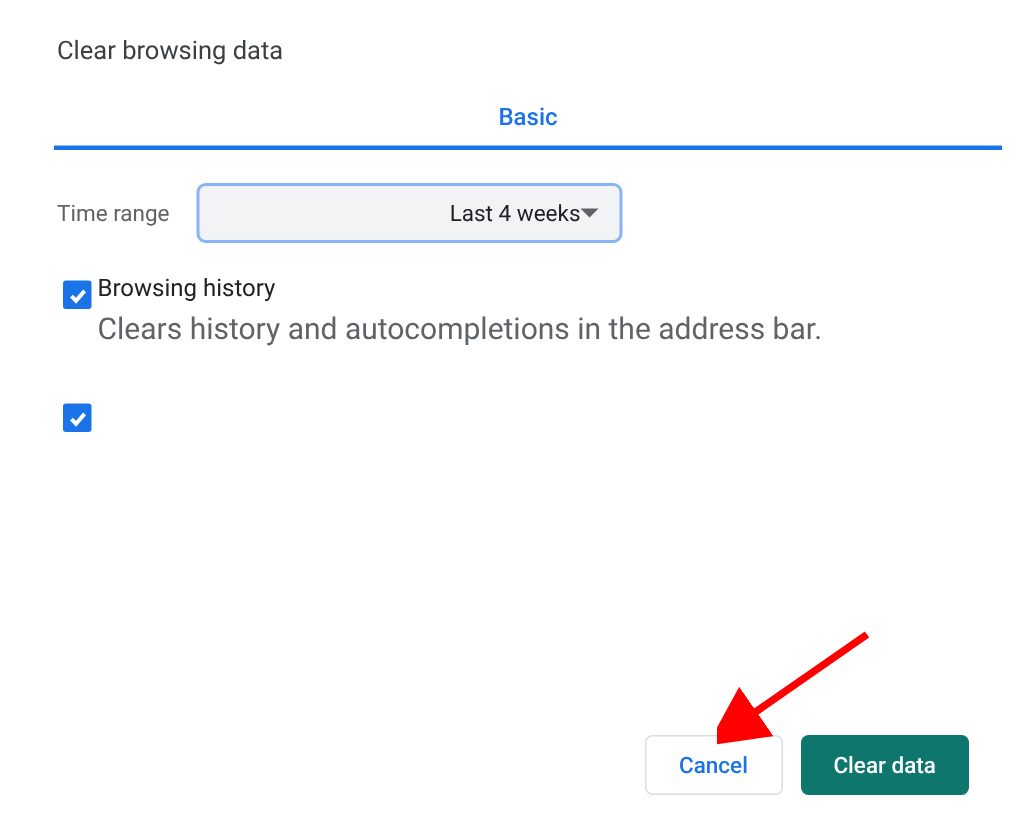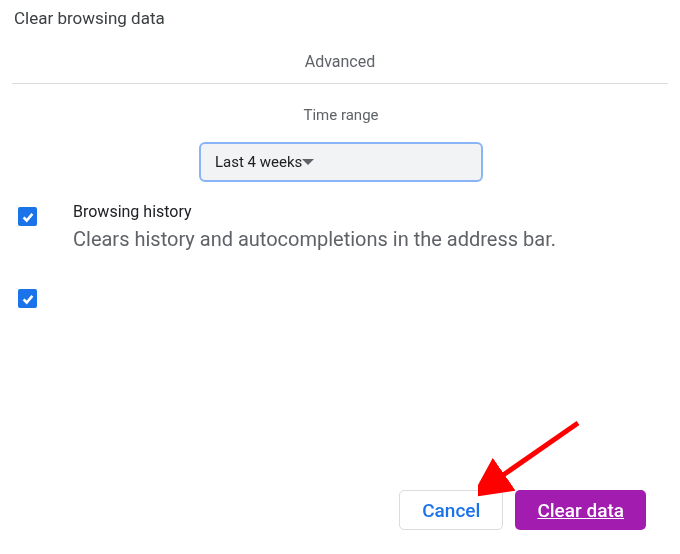--- a/index.html
+++ b/index.html
@@ -6,21 +6,22 @@
   body {
     font-family: "Segoe UI", Roboto, Arial, sans-serif;
     font-size: 15px;
     color: #202124;
     width: 680px;
     height: 554px;
     background: #fff;
     position: relative;
   }
   .dialog {
-    padding: 4px 12px;
+    padding: 20px 12px;
+    margin-left: 24px;
   }
   .title {
     font-size: 17px;
     color: #3c4043;
     margin: 4px 0 14px 2px;
   }
   .tabs {
     display: flex;
     border-bottom: 1px solid #dadce0;
   }
@@ -42,49 +43,48 @@
     position: absolute;
     left: 0; right: 0; bottom: -1px;
     height: 3px;
     background: #1a73e8;
   }
   .range-row {
     display: flex;
     align-items: center;
     gap: 18px;
     margin: 22px 0 20px 2px;
-    flex-direction: column;
   }
   .range-label {
     color: #5f6368;
     font-size: 15px;
   }
   .select {
     width: 284px;
     height: 40px;
     border: 2px solid #8ab4f8;
     border-radius: 6px;
     background: #f1f3f4;
     display: flex;
     align-items: center;
-    justify-content: flex-start;
+    justify-content: flex-end;
     padding: 0 14px;
     cursor: pointer;
   }
   .select-text { font-size: 15px; }
   .chevron {
     width: 0; height: 0;
     border-left: 6px solid transparent;
     border-right: 6px solid transparent;
     border-top: 6px solid #5f6368;
   }
   .option {
     display: flex;
     align-items: flex-start;
-    gap: 36px;
+    gap: 4px;
     margin: 0 0 30px 6px;
     justify-content: flex-end;
   }
   .checkbox {
     width: 19px; height: 19px;
     background: #1a73e8;
     border-radius: 2px;
     display: flex;
     align-items: center;
     justify-content: center;
@@ -99,55 +99,54 @@
   .footer {
     position: absolute;
     right: 34px;
     bottom: 24px;
     display: flex;
     gap: 12px;
   }
   .btn {
     height: 40px;
     border-radius: 5px;
-    font-size: 19px;
+    font-size: 15px;
     font-weight: 500;
     padding: 0 22px;
     cursor: pointer;
     display: flex;
     align-items: center;
     justify-content: center;
   }
   .btn-secondary {
     border: 1px solid #dadce0;
     background: #fff;
     color: #1a73e8;
   }
   .btn-primary {
     border: none;
-    background: #a21caf;
+    background: #0f766e;
     color: #fff;
-    text-decoration: underline;
   }
   .arrow {
     position: absolute;
     right: 92px;
     bottom: 56px;
     pointer-events: none;
   }
 </style>
 </head>
 <body>
 
 <div class="dialog">
 
   <div class="title">Clear browsing data</div>
 
   <div class="tabs">
-    <div class="tab">Advanced</div>
+    <div class="tab active">Basic</div>
   </div>
 
   <div class="range-row">
     <span class="range-label">Time range</span>
     <div class="select">
       <span class="select-text">Last 4 weeks</span>
       <span class="chevron"></span>
     </div>
   </div>
 

